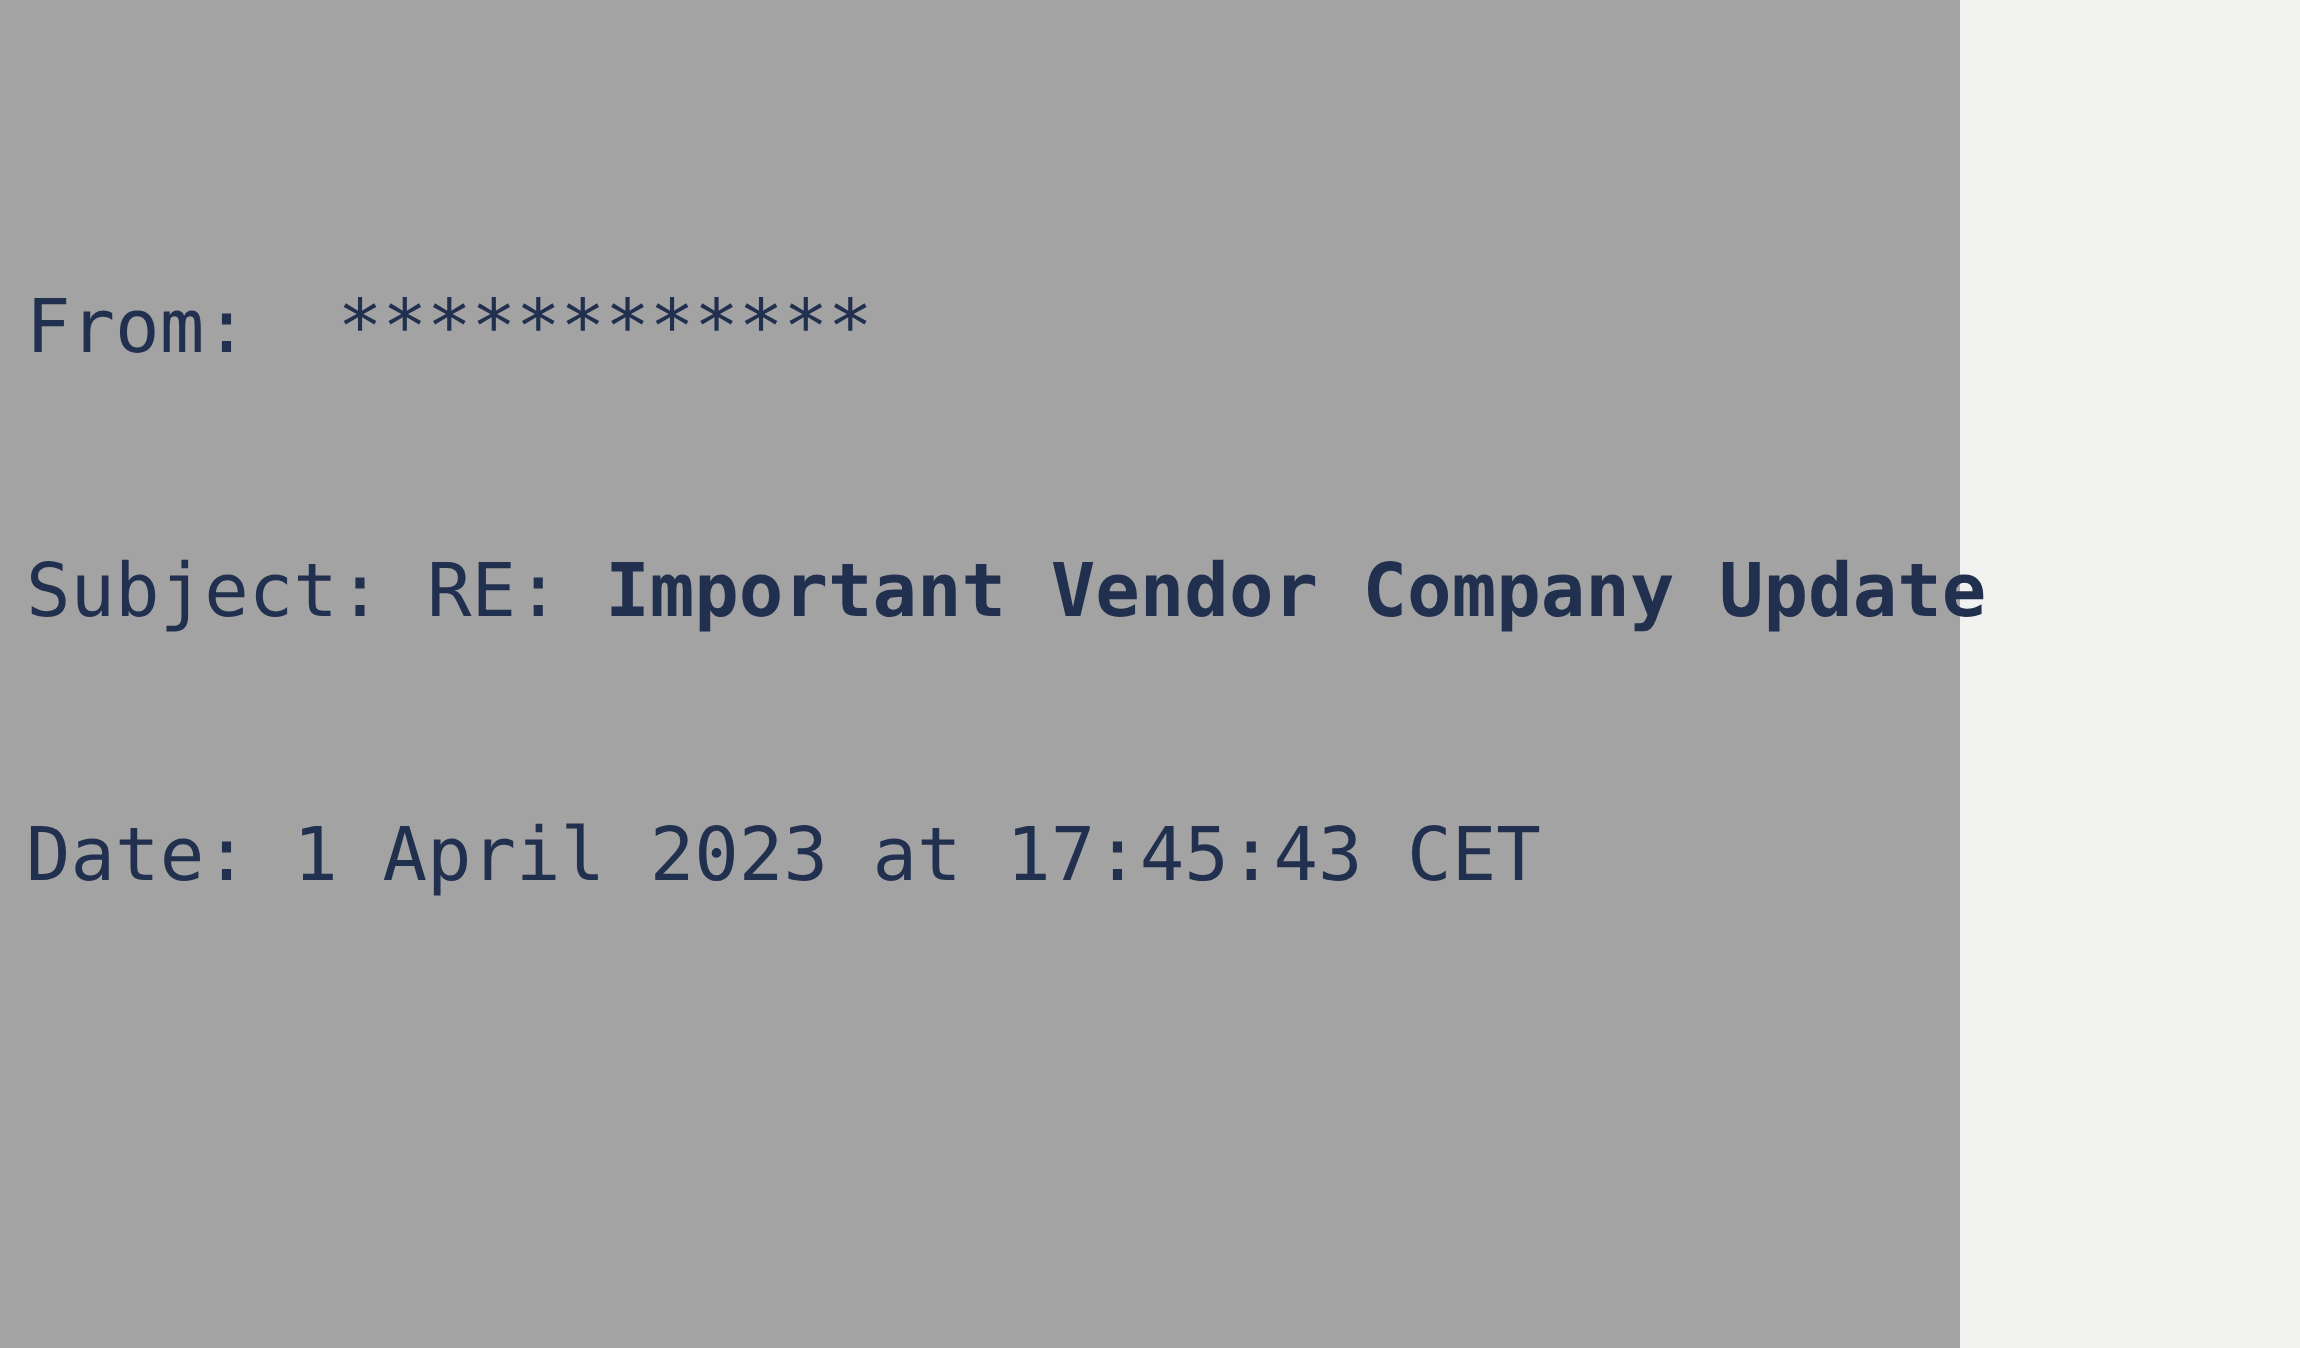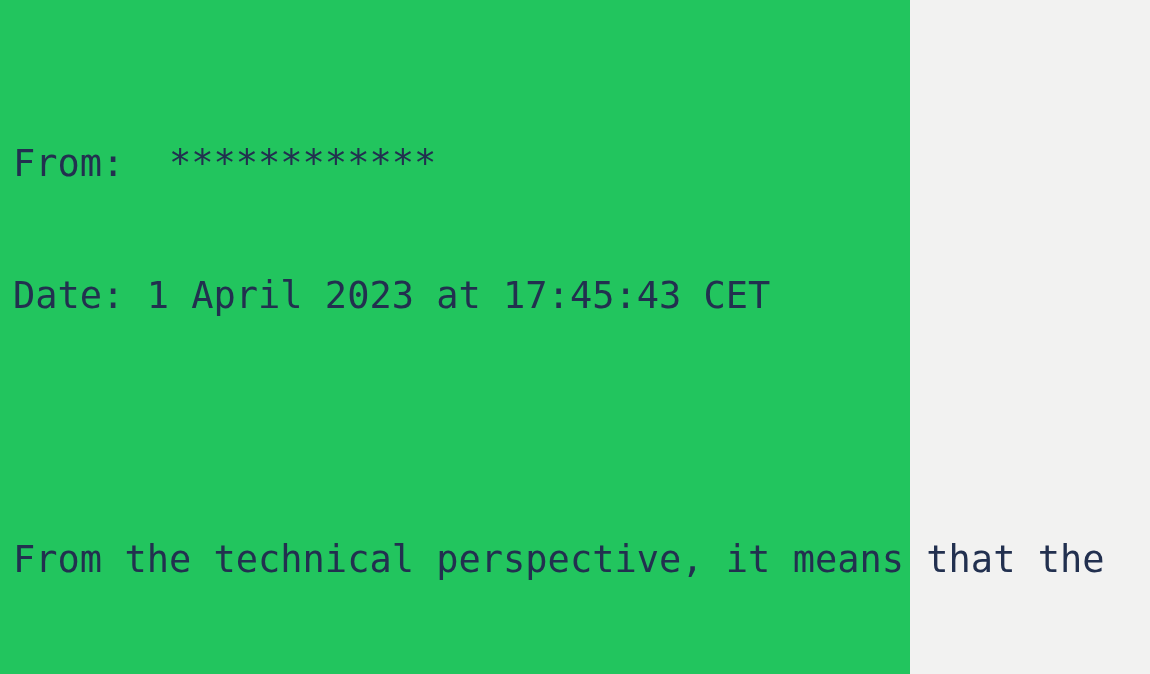--- a/index.html
+++ b/index.html
@@ -9,23 +9,23 @@
   body {
     width: 1150px;
     height: 674px;
     background: #f2f2f1;
     font-family: "DejaVu Sans Mono", "Liberation Mono", monospace;
     overflow: hidden;
   }
 
   #email-note {
     box-sizing: border-box;
-    width: 910px;
+    width: 980px;
     height: 674px;
-    background: #22c55e;
+    background: #a3a3a3;
     padding: 54px 0 0 13px;
   }
 
   .block {
     font-size: 37px;
     line-height: 44px;
     color: #22304f;
     letter-spacing: 0px;
     white-space: pre;
     font-weight: 400;
@@ -49,20 +49,21 @@
     font-weight: 400;
   }
 </style>
 </head>
 <body>
 
 <div id="email-note">
 
   <div class="block">
     <span class="line">From:  ************</span>
+    <span class="line"><span class="r">Subject: RE: </span><span class="b">Important Vendor Company Update</span></span>
     <span class="line">Date: 1 April 2023 at 17:45:43 CET</span>
   </div>
 
   <div class="block gap-before">
     <span class="line">From the technical perspective, it means that the</span>
     
     
     
     
     

